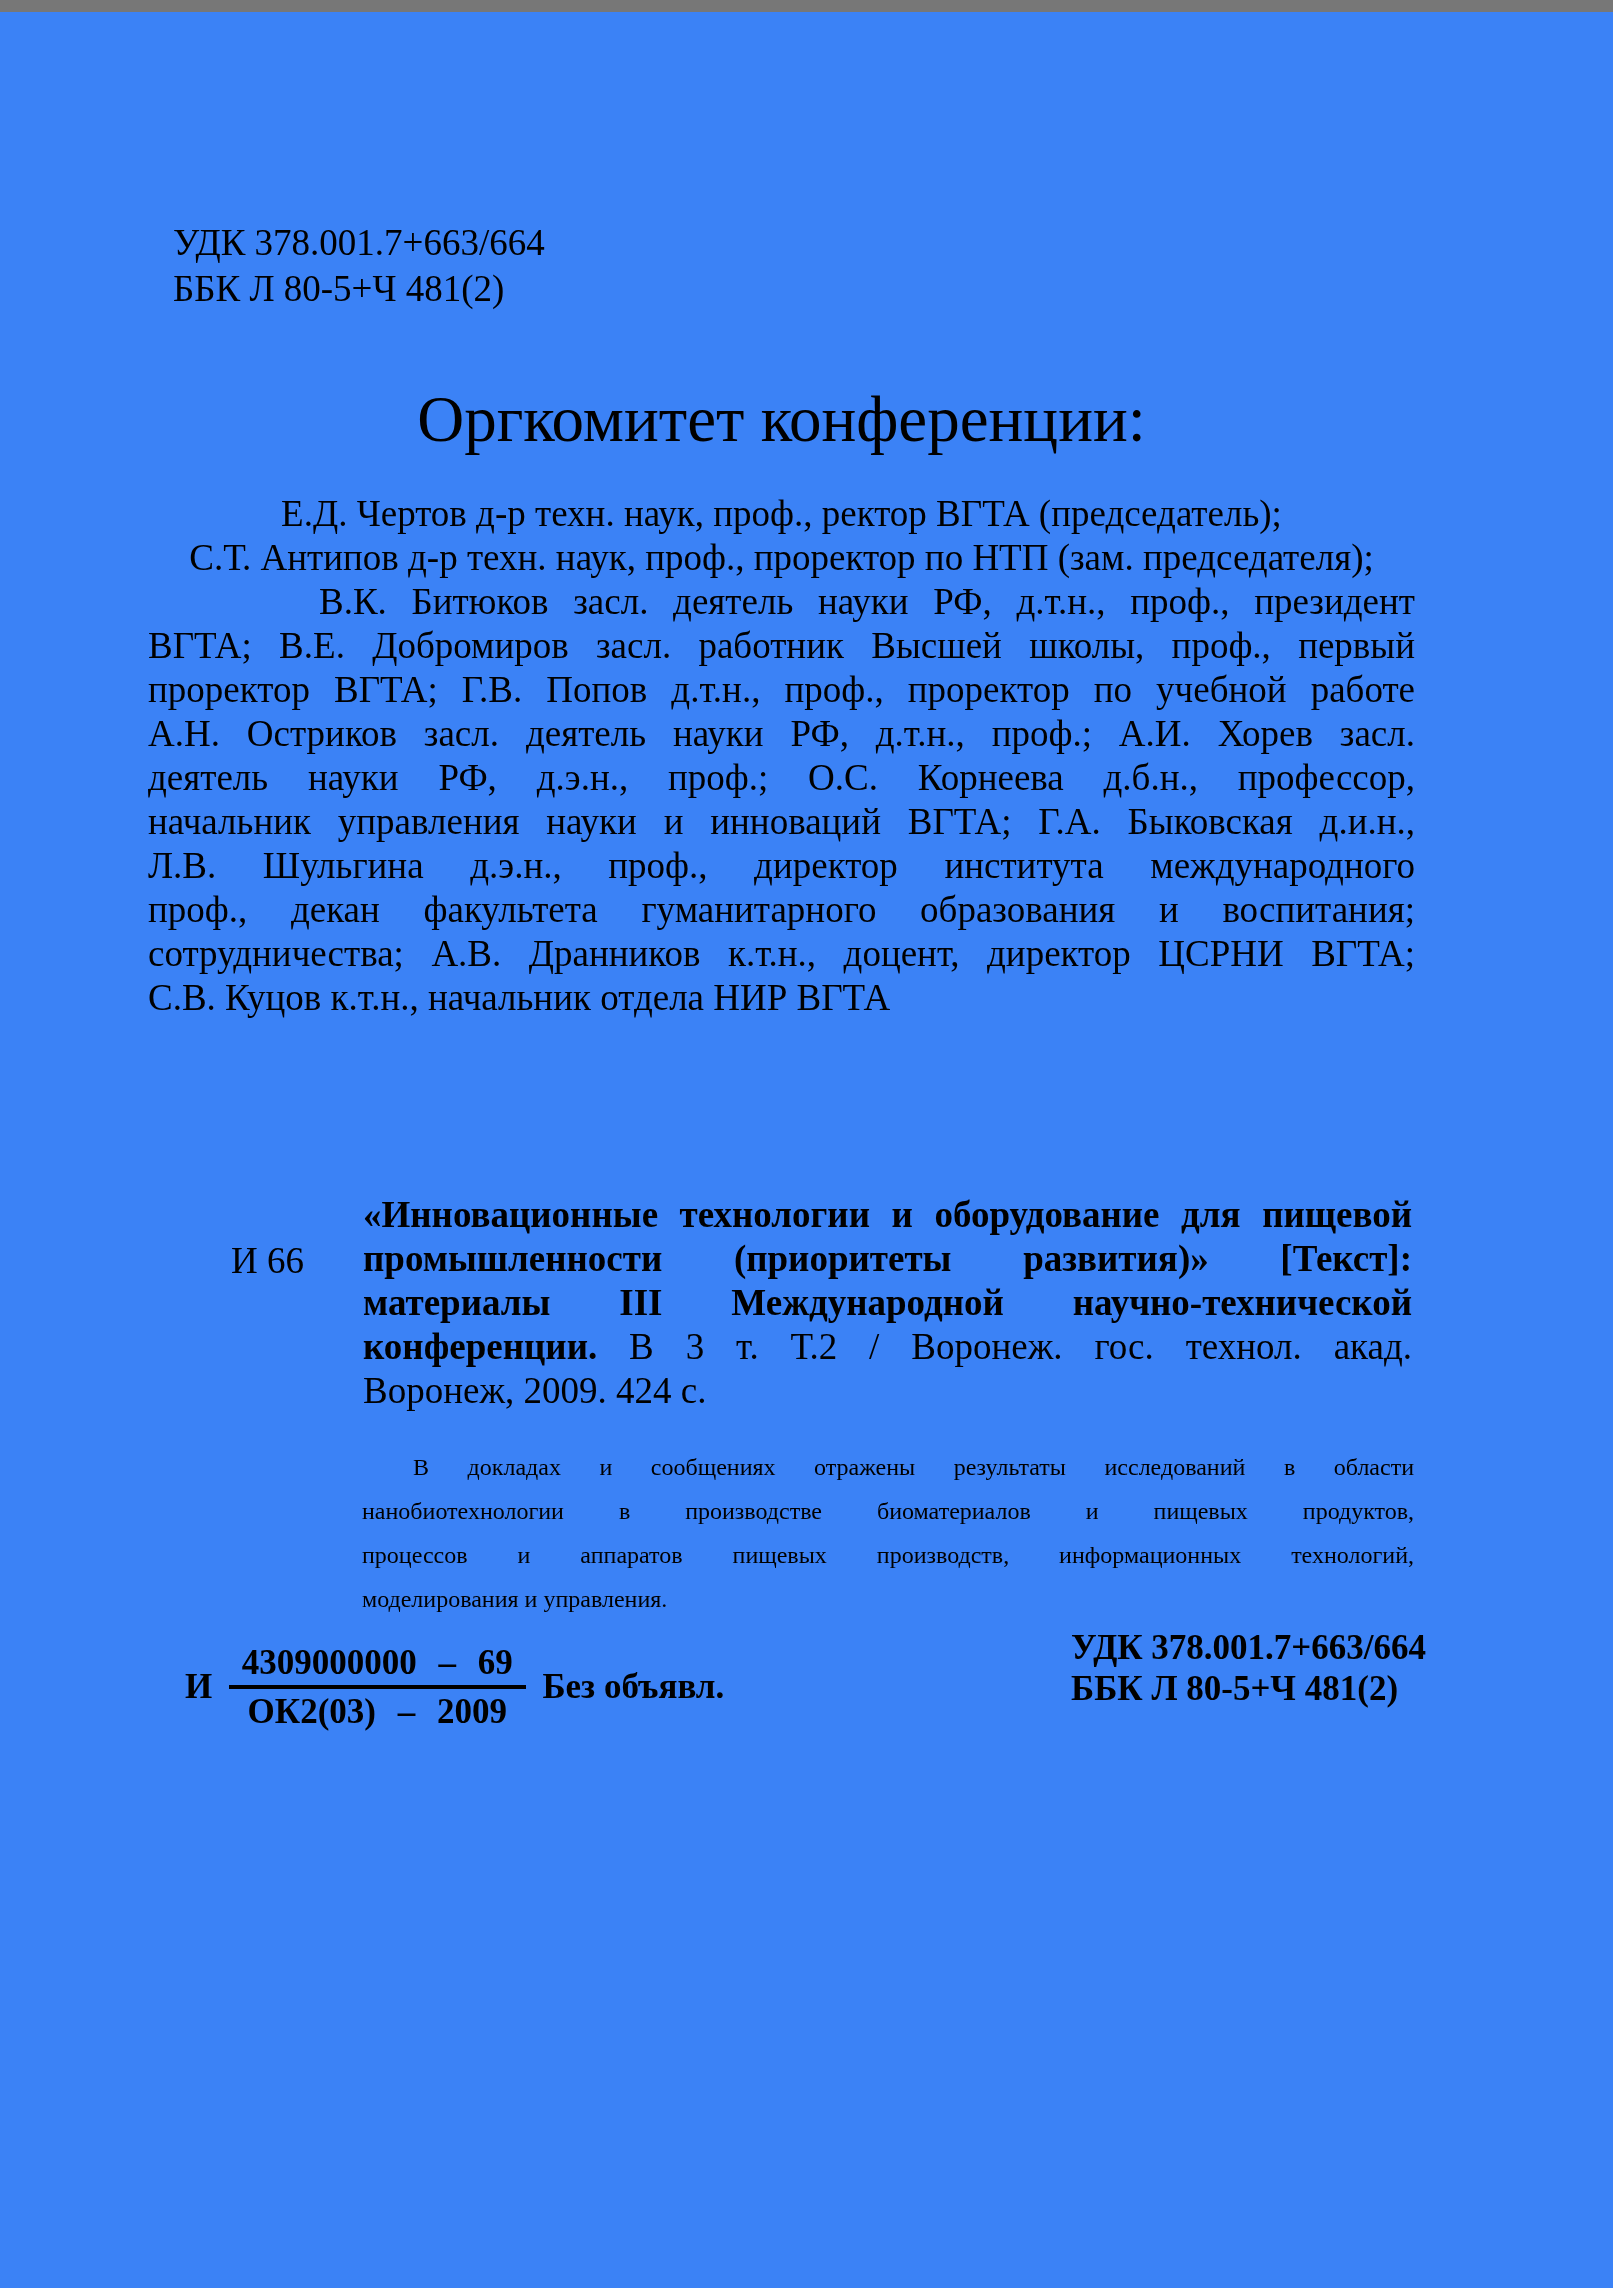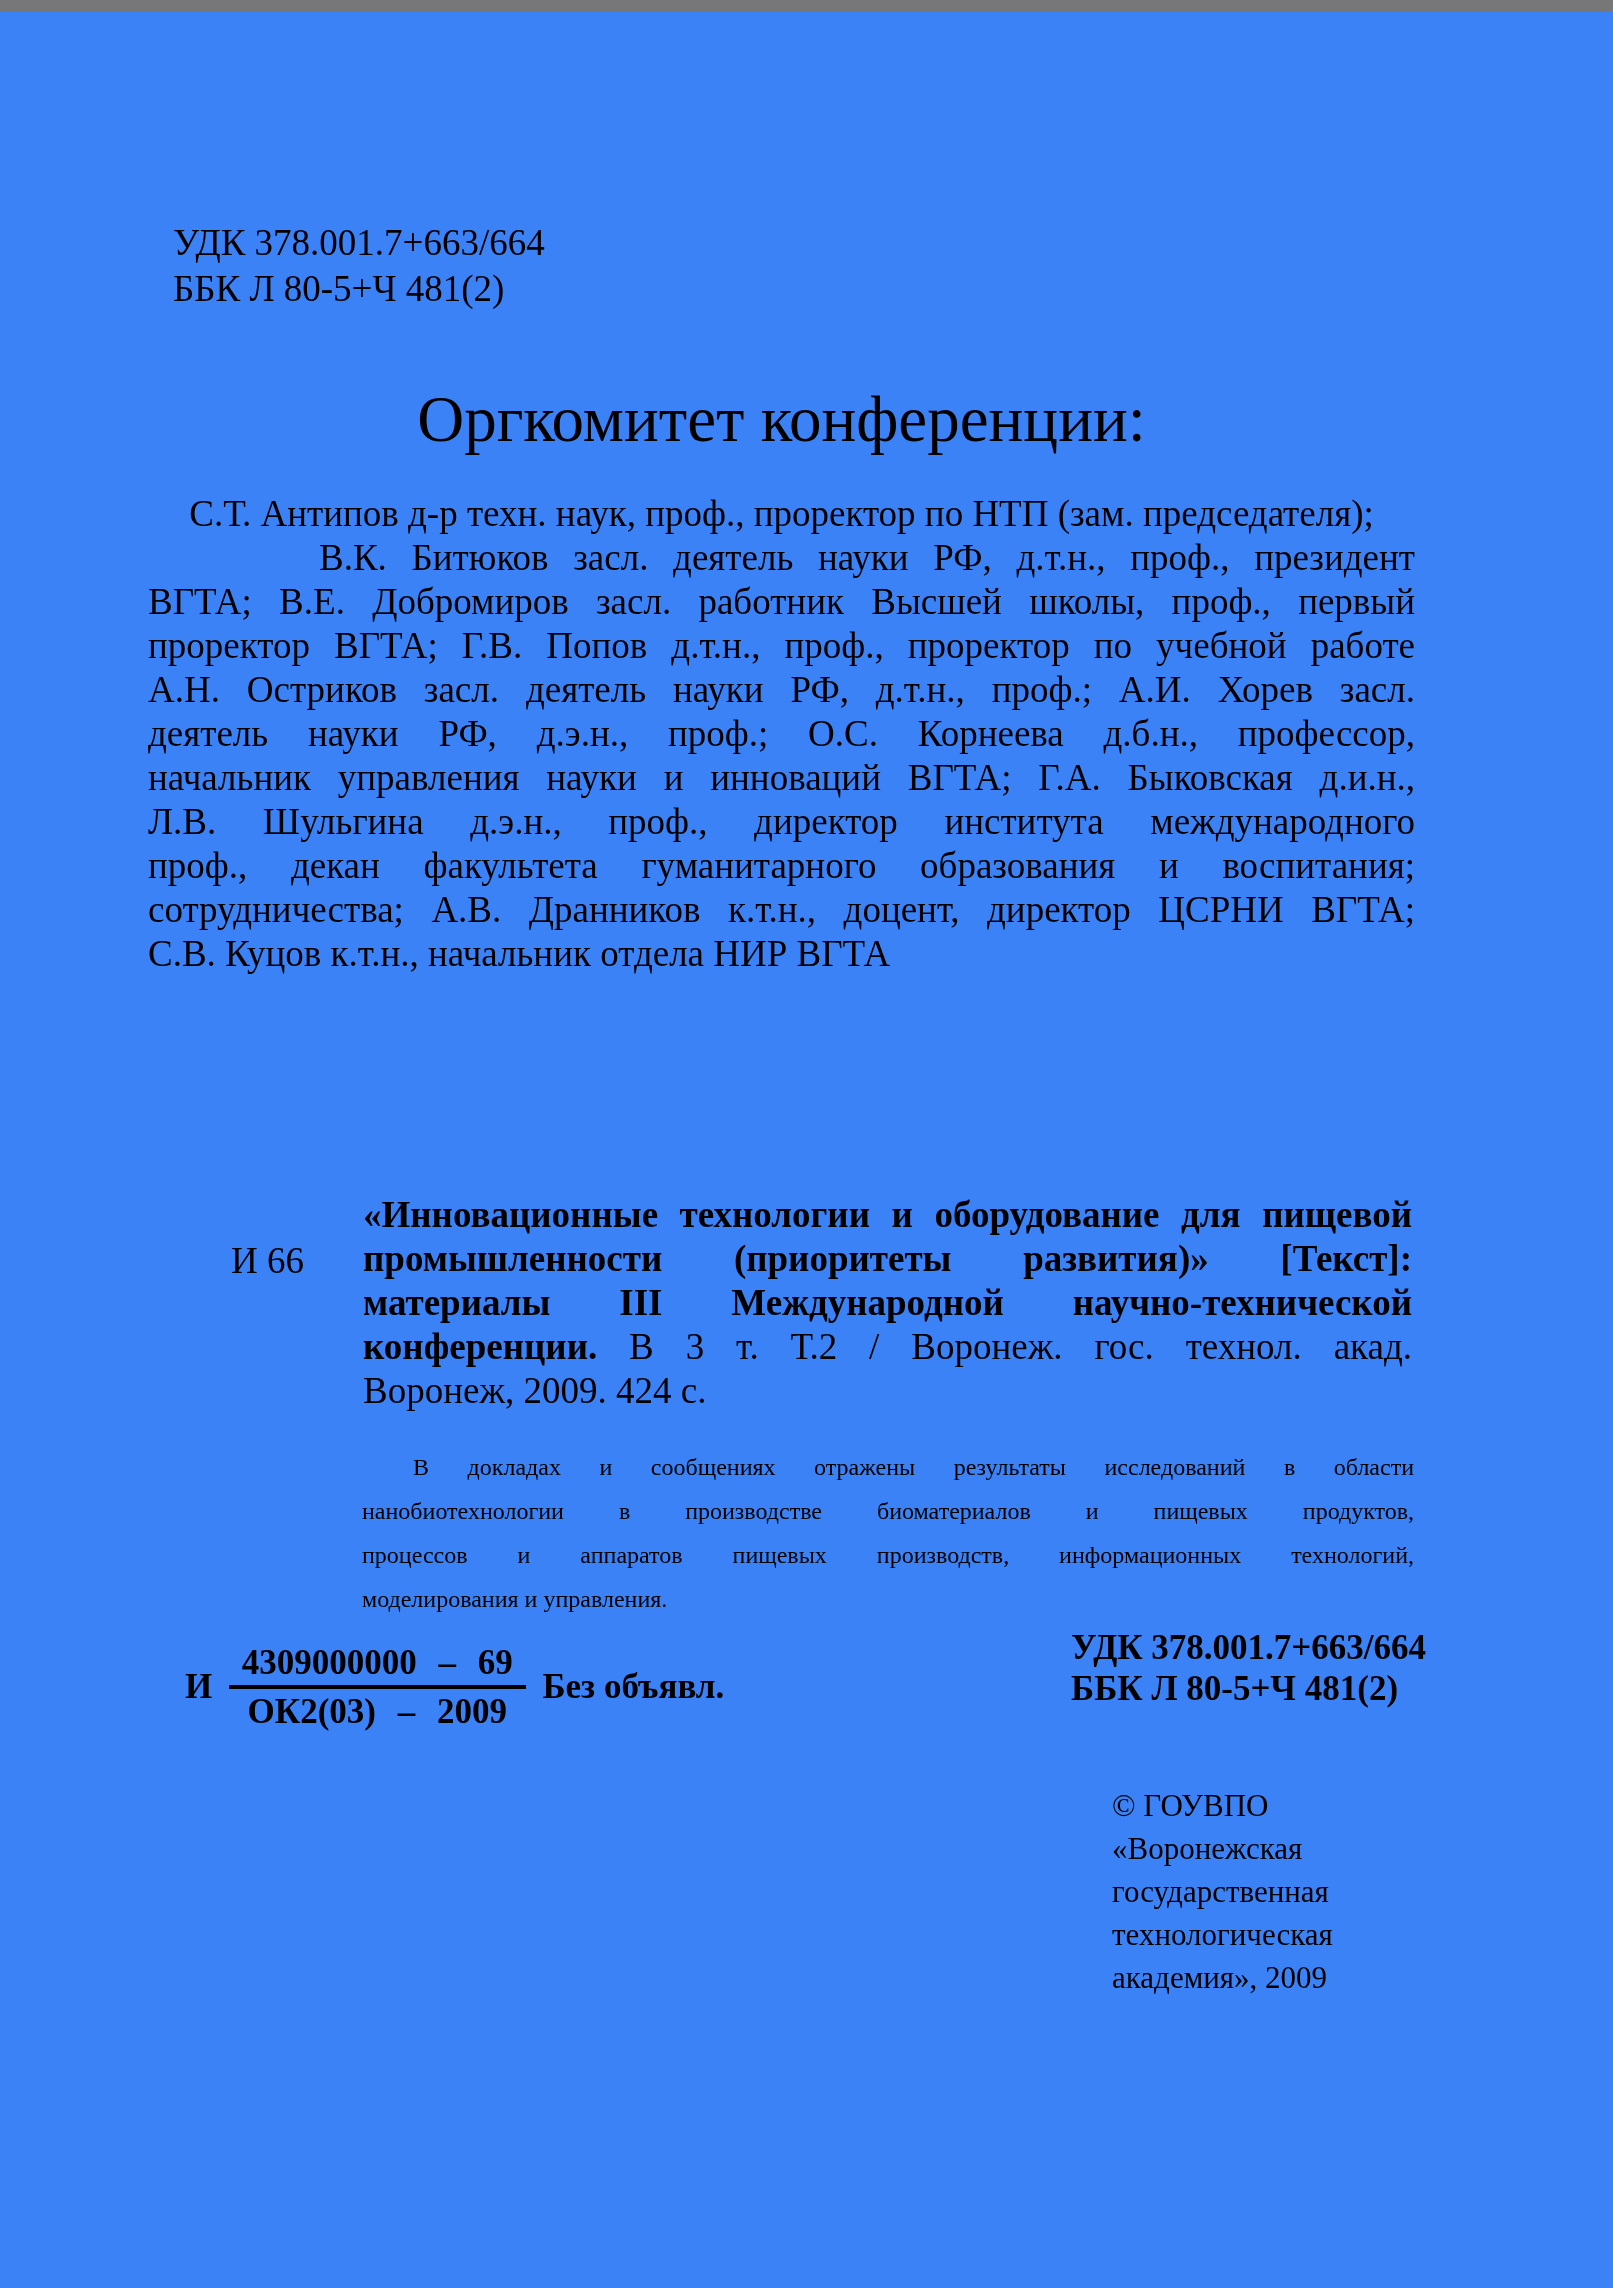--- a/index.html
+++ b/index.html
@@ -74,20 +74,21 @@
 <div class="page">
 
   <div class="top-codes">
     <div>УДК 378.001.7+663/664</div>
     <div>ББК Л 80-5+Ч 481(2)</div>
   </div>
 
   <div class="heading">Оргкомитет конференции:</div>
 
   <div class="committee">
+    <div class="c-line c-center">Е.Д. Чертов д-р техн. наук, проф., ректор ВГТА (председатель);</div>
     <div class="c-line c-center">С.Т. Антипов д-р техн. наук, проф., проректор по НТП (зам. председателя);</div>
     <div class="c-line c-just c-indent">В.К. Битюков засл. деятель науки РФ, д.т.н., проф., президент</div>
     <div class="c-line c-just">ВГТА; В.Е. Добромиров засл. работник Высшей школы, проф., первый</div>
     <div class="c-line c-just">проректор ВГТА; Г.В. Попов д.т.н., проф., проректор по учебной работе</div>
     <div class="c-line c-just">А.Н. Остриков засл. деятель науки РФ, д.т.н., проф.; А.И. Хорев засл.</div>
     <div class="c-line c-just">деятель науки РФ, д.э.н., проф.; О.С. Корнеева д.б.н., профессор,</div>
     <div class="c-line c-just">начальник управления науки и инноваций ВГТА; Г.А. Быковская д.и.н.,</div>
     <div class="c-line c-just">Л.В. Шульгина д.э.н., проф., директор института международного</div>
     <div class="c-line c-just">проф., декан факультета гуманитарного образования и воспитания;</div>
     <div class="c-line c-just">сотрудничества; А.В. Дранников к.т.н., доцент, директор ЦСРНИ ВГТА;</div>
@@ -119,22 +120,15 @@
       <span class="den">ОК2(03) – 2009</span>
     </span>
     <span>Без объявл.</span>
   </div>
 
   <div class="bottom-codes">
     <div>УДК 378.001.7+663/664</div>
     <div>ББК Л 80-5+Ч 481(2)</div>
   </div>
 
-  <div class="copyright">
-    <div>© ГОУВПО</div>
-    <div>«Воронежская</div>
-    <div>государственная</div>
-    <div>технологическая</div>
-    <div>академия», 2009</div>
-  </div>
 
 </div>
 
 
 </body></html>

